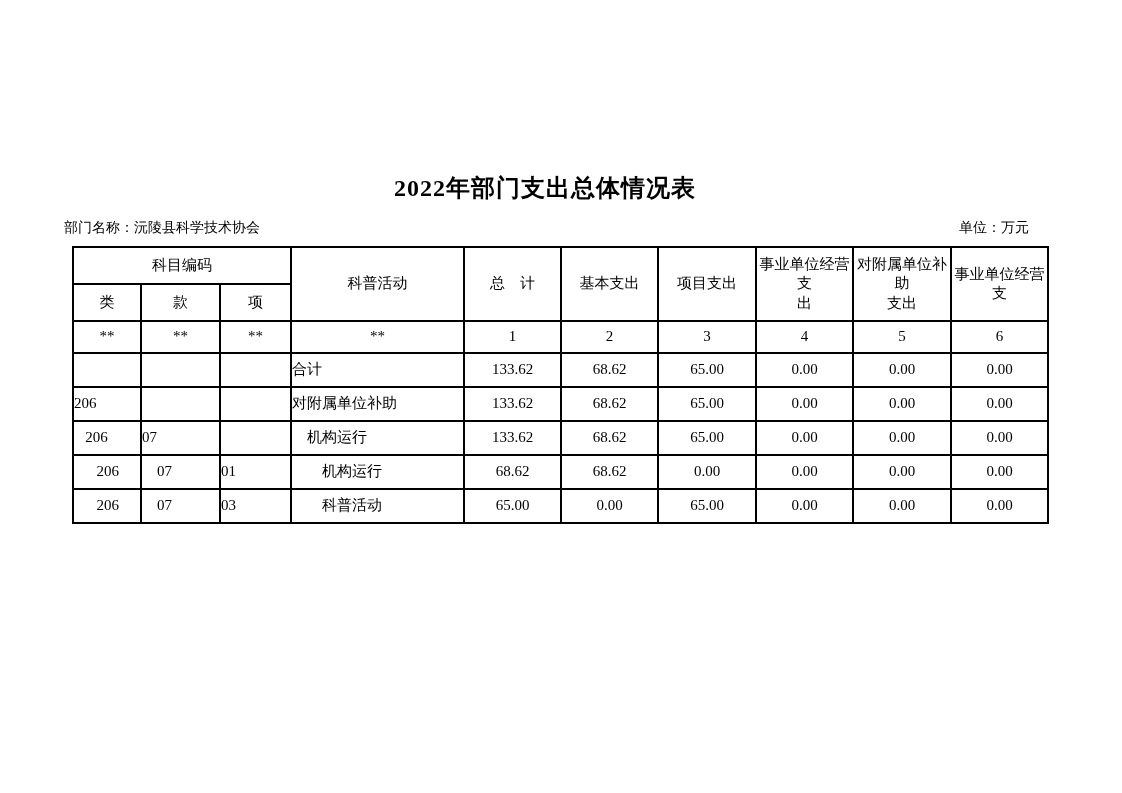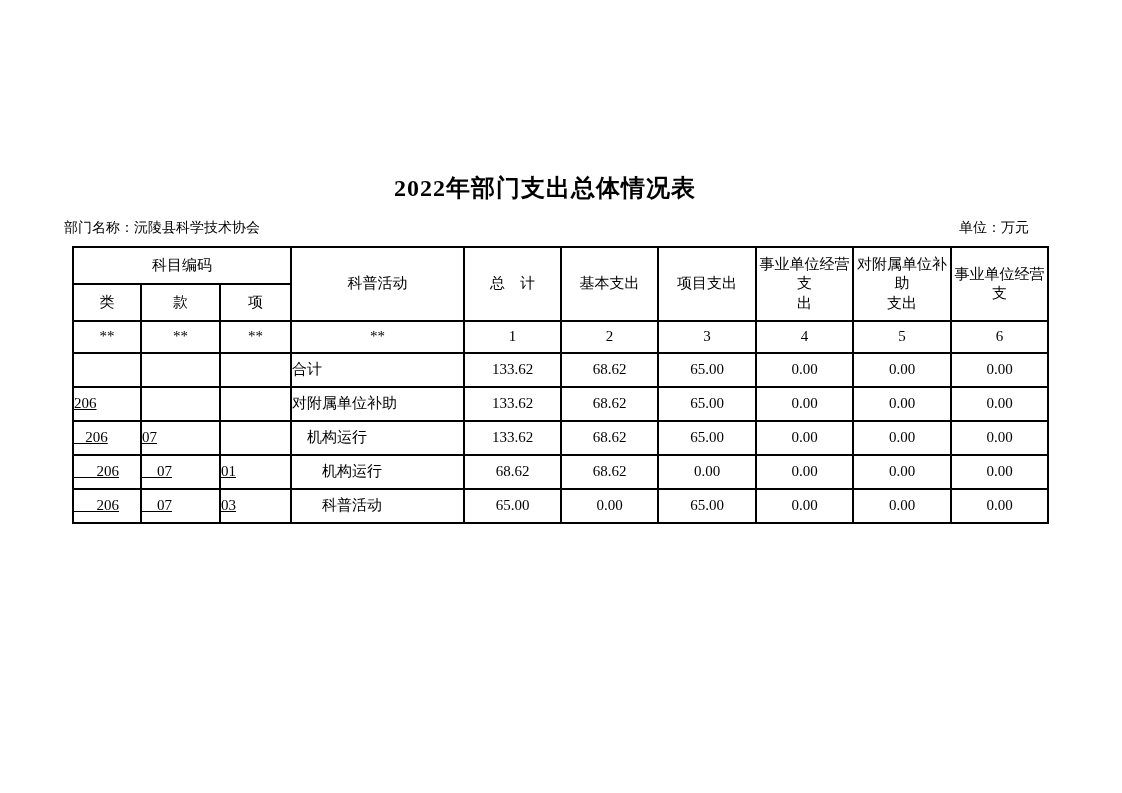--- a/index.html
+++ b/index.html
@@ -75,21 +75,20 @@
     height: 30px;
   }
   tr.data-row td {
     height: 32px;
     margin-left: 32px;
   }
   td.c {              
     text-align: left;
     white-space: pre;
     padding-left: 2px;
-    text-decoration: underline;
   }
   td.n {              
     text-align: left;
     white-space: pre;
     padding-left: 3px;
   }
   td.v {              
     text-align: center;
     white-space: pre;
     padding-right: 5px;

